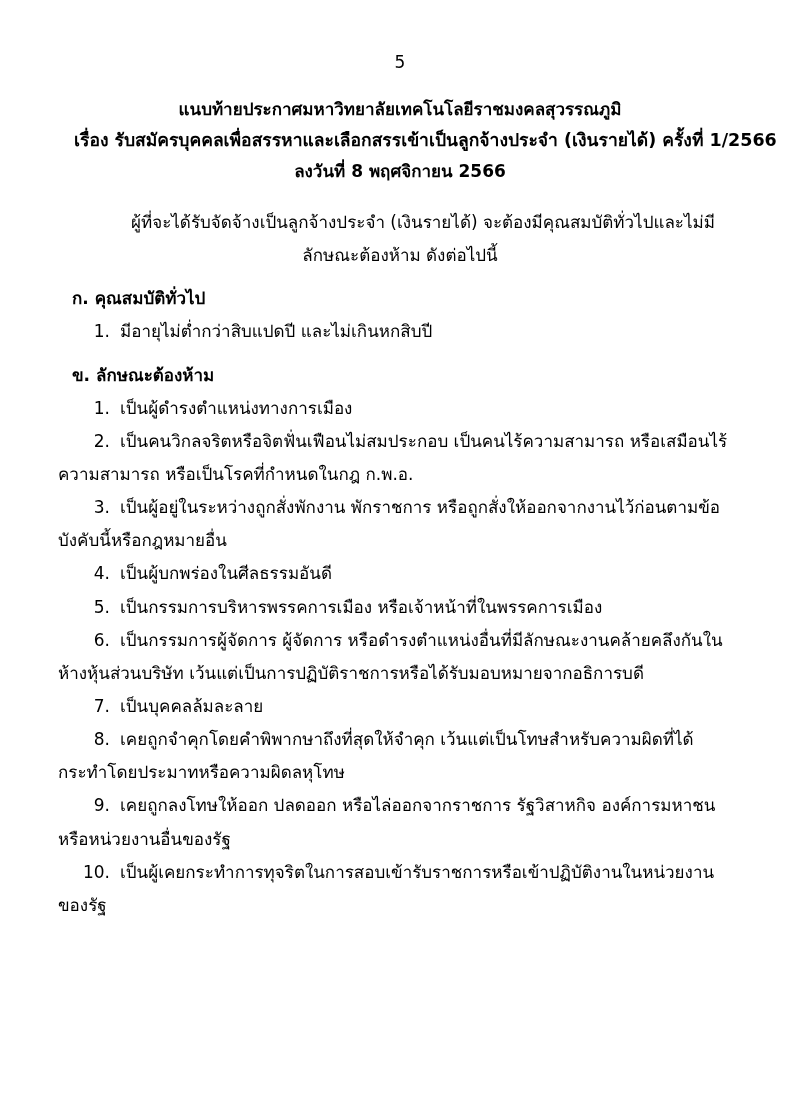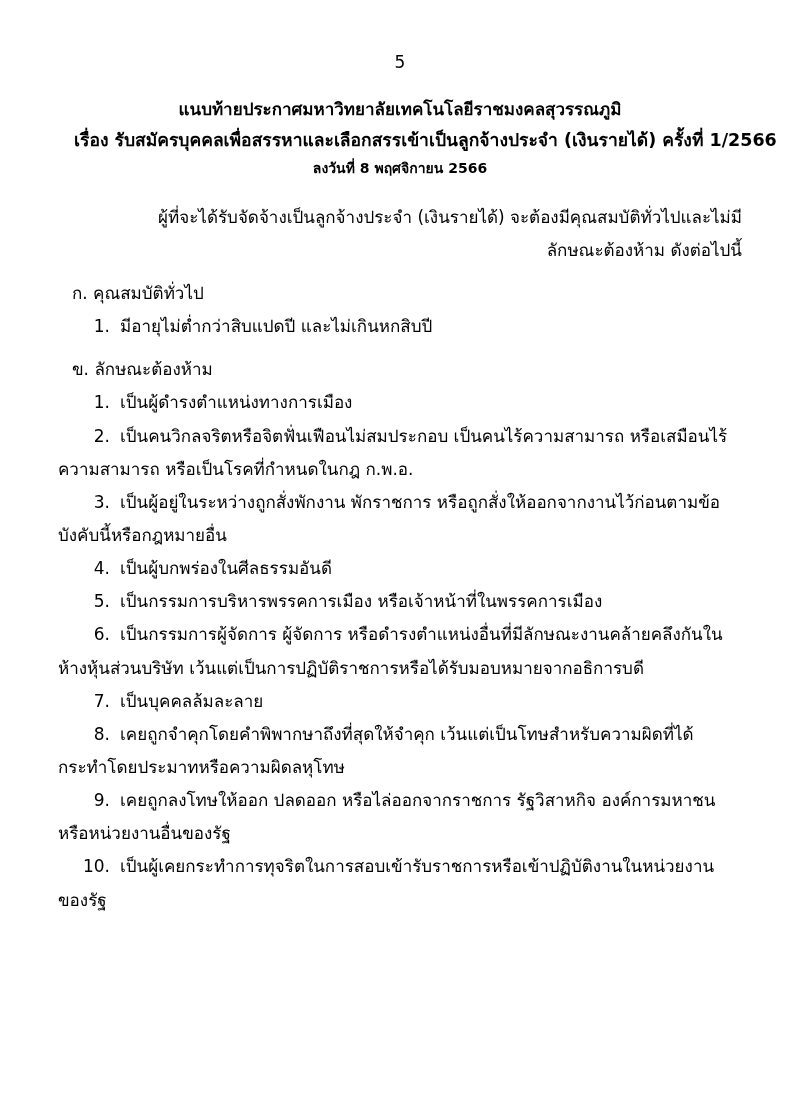--- a/index.html
+++ b/index.html
@@ -33,35 +33,35 @@
     font-weight: bold;
     font-size: 17.5px;
     line-height: 1.78;
   }
   .title-line {
     display: block;
     white-space: nowrap;
   }
   .title-line.t1 { font-size: 17px; }
   .title-line.t2 { font-size: 17.5px; margin-left: 16px; }
-  .title-line.t3 { font-size: 14px; }
+  .title-line.t3 { font-size: 17px; }
 
   .body-block {
     margin-top: 20px;
     font-size: 17px;
     line-height: 1.95;
   }
   .para {
     margin: 0;
     text-indent: 46px;
-    text-align: right;
+    text-align: center;
   }
   .section-head {
     margin: 10px 0 0 0;
-    font-weight: normal;
+    font-weight: bold;
     font-size: 17px;
     text-indent: 14px;
   }
   .list {
     margin: 0;
     padding: 0;
     list-style: none;
   }
   .list-item {
     position: relative;

